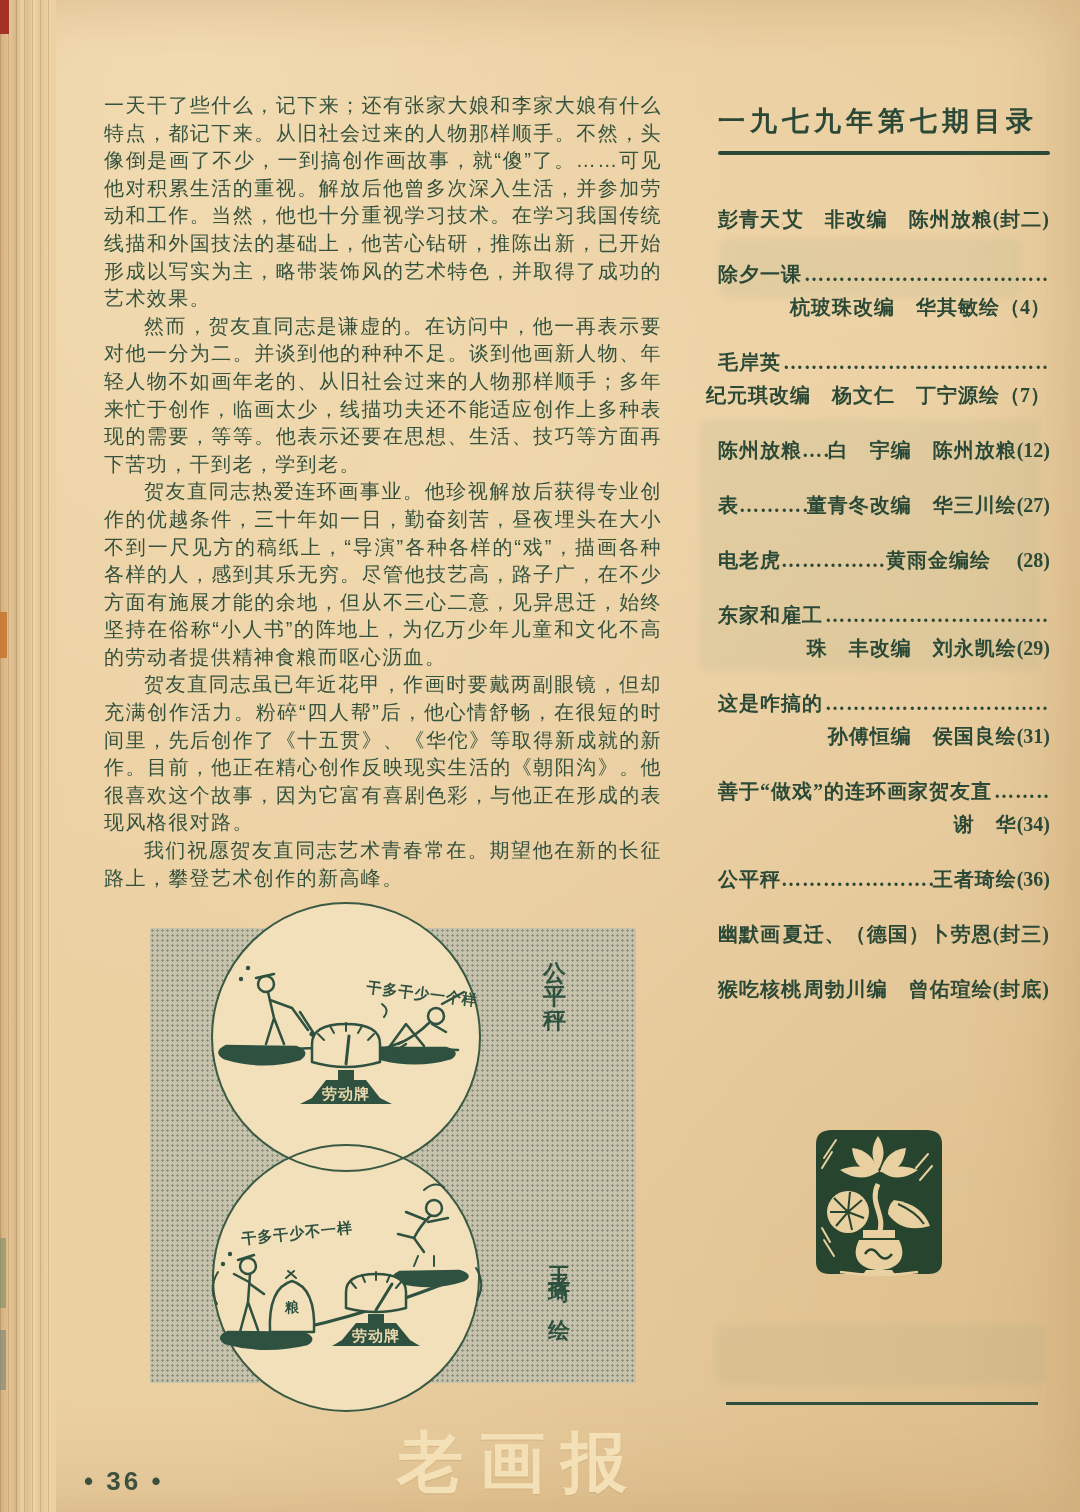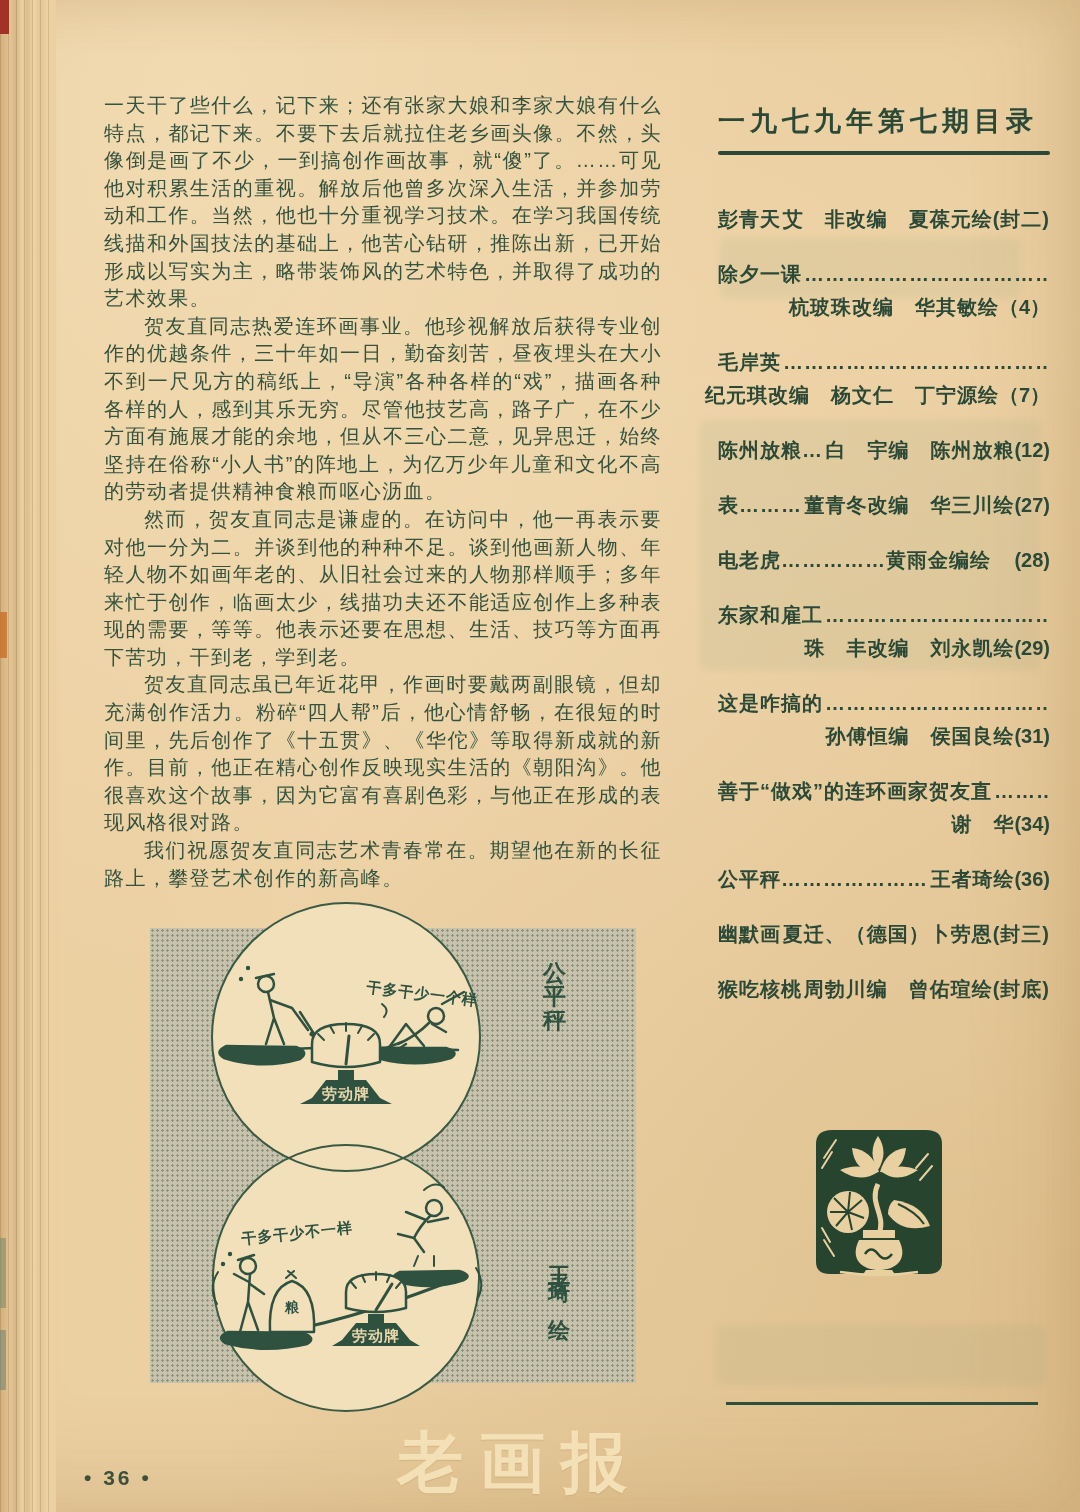--- a/index.html
+++ b/index.html
@@ -23,21 +23,21 @@
   
   .article{position:absolute;left:104px;top:92px;width:558px;color:#34523e;
     font-size:20px;line-height:27.6px;letter-spacing:1.4px;text-align:justify;}
   .article p{margin:0;}
   .article p.indent{text-indent:2em;}
   
   .toc{position:absolute;left:718px;top:103px;width:332px;color:#2b4936;}
   .toc-title{font-size:27px;font-weight:bold;letter-spacing:5px;white-space:nowrap;}
   .toc-rule{height:4px;background:#2b4936;margin-top:12px;border-radius:2px;}
   .toc-list{margin-top:48px;display:flex;flex-direction:column;font-size:20px;font-weight:bold;}
-  .toc-entry{margin-bottom:22px;line-height:33px;}
+  .toc-entry{margin-bottom:22px;line-height:33px;font-family:Liberation Serif, serif;}
   .toc-entry .l1, .toc-entry.single{display:flex;align-items:baseline;}
   .et{white-space:nowrap;letter-spacing:1px;}
   .ed{white-space:nowrap;overflow:hidden;flex-shrink:1;letter-spacing:1px;}
   .eleader{flex:1 1 auto;white-space:nowrap;overflow:hidden;letter-spacing:1px;margin:0 2px;}
   .ec{white-space:nowrap;letter-spacing:1px;}
   .ep{white-space:nowrap;}
   .pushed{margin-left:auto;}
   .l2{display:flex;justify-content:flex-end;gap:0;}
   
   .halftone{position:absolute;left:150px;top:928px;width:486px;height:455px;
@@ -49,21 +49,21 @@
     font-size:23px;font-weight:bold;}
   .v-caption.title{left:540px;top:942px;letter-spacing:1.1em;}
   .v-caption.artist{left:544px;top:1248px;letter-spacing:0.35em;font-size:22px;}
   .brand{fill:#ead7ab;font-size:15px;font-weight:bold;text-anchor:middle;letter-spacing:1px;}
   .hand{fill:#2f5140;font-size:15px;letter-spacing:1px;font-weight:bold;}
   .sack-label{fill:#2f5140;font-size:14px;font-weight:bold;text-anchor:middle;}
   
   .lotus{position:absolute;left:806px;top:1124px;width:146px;height:158px;}
   
   .rule-bottom{position:absolute;left:726px;top:1402px;width:312px;height:3px;background:#2e4f3c;}
-  .page-number{position:absolute;left:84px;top:1466px;font-size:21px;color:#3c503e;letter-spacing:3px;font-weight:bold;}
+  .page-number{position:absolute;left:84px;top:1466px;font-size:26px;color:#3c503e;letter-spacing:3px;font-weight:bold;}
   .watermark{position:absolute;left:360px;top:1418px;width:320px;text-align:center;pointer-events:none;}
   .watermark .cn{font-size:66px;font-weight:bold;letter-spacing:16px;color:rgba(246,228,188,.92);
     text-shadow:0 1px 1px rgba(185,145,85,.35);}
   .watermark .en{font-size:30px;font-weight:bold;letter-spacing:3px;color:rgba(243,221,178,.85);
     text-shadow:0 1px 1px rgba(185,145,85,.3);margin-top:2px;}
   .ghost{position:absolute;background:rgba(128,158,122,.10);filter:blur(3px);border-radius:8px;}
 </style>
 </head>
 <body>
 
@@ -73,36 +73,36 @@
   <div class="sliver" style="left:0;top:0;width:9px;height:34px;background:#a33226;"></div>
   <div class="sliver" style="left:0;top:612px;width:7px;height:46px;background:#c8742f;opacity:.85;"></div>
   <div class="sliver" style="left:0;top:1238px;width:6px;height:70px;background:#7d8c6a;opacity:.6;"></div>
   <div class="sliver" style="left:0;top:1330px;width:6px;height:60px;background:#6d8277;opacity:.55;"></div>
 
   <div class="ghost" style="left:720px;top:238px;width:300px;height:60px;"></div>
   <div class="ghost" style="left:700px;top:420px;width:340px;height:250px;"></div>
   <div class="ghost" style="left:716px;top:1325px;width:330px;height:60px;"></div>
 
   <div class="article">
-    <p>一天干了些什么，记下来；还有张家大娘和李家大娘有什么特点，都记下来。不要下去后就拉住老乡画头像。不然，头像倒是画了不少，一到搞创作画故事，就“傻”了。……可见他对积累生活的重视。解放后他曾多次深入生活，并参加劳动和工作。当然，他也十分重视学习技术。在学习我国传统线描和外国技法的基础上，他苦心钻研，推陈出新，已开始形成以写实为主，略带装饰风的艺术特色，并取得了成功的艺术效果。</p>
+    <p>一天干了些什么，记下来；还有张家大娘和李家大娘有什么特点，都记下来。从旧社会过来的人物那样顺手。不然，头像倒是画了不少，一到搞创作画故事，就“傻”了。……可见他对积累生活的重视。解放后他曾多次深入生活，并参加劳动和工作。当然，他也十分重视学习技术。在学习我国传统线描和外国技法的基础上，他苦心钻研，推陈出新，已开始形成以写实为主，略带装饰风的艺术特色，并取得了成功的艺术效果。</p>
+    <p class="indent">然而，贺友直同志是谦虚的。在访问中，他一再表示要对他一分为二。并谈到他的种种不足。谈到他画新人物、年轻人物不如画年老的、从旧社会过来的人物那样顺手；多年来忙于创作，临画太少，线描功夫还不能适应创作上多种表现的需要，等等。他表示还要在思想、生活、技巧等方面再下苦功，干到老，学到老。</p>
     <p class="indent">贺友直同志热爱连环画事业。他珍视解放后获得专业创作的优越条件，三十年如一日，勤奋刻苦，昼夜埋头在大小不到一尺见方的稿纸上，“导演”各种各样的“戏”，描画各种各样的人，感到其乐无穷。尽管他技艺高，路子广，在不少方面有施展才能的余地，但从不三心二意，见异思迁，始终坚持在俗称“小人书”的阵地上，为亿万少年儿童和文化不高的劳动者提供精神食粮而呕心沥血。</p>
-    <p class="indent">然而，贺友直同志是谦虚的。在访问中，他一再表示要对他一分为二。并谈到他的种种不足。谈到他画新人物、年轻人物不如画年老的、从旧社会过来的人物那样顺手；多年来忙于创作，临画太少，线描功夫还不能适应创作上多种表现的需要，等等。他表示还要在思想、生活、技巧等方面再下苦功，干到老，学到老。</p>
     <p class="indent">贺友直同志虽已年近花甲，作画时要戴两副眼镜，但却充满创作活力。粉碎“四人帮”后，他心情舒畅，在很短的时间里，先后创作了《十五贯》、《华佗》等取得新成就的新作。目前，他正在精心创作反映现实生活的《朝阳沟》。他很喜欢这个故事，因为它富有喜剧色彩，与他正在形成的表现风格很对路。</p>
     <p class="indent">我们祝愿贺友直同志艺术青春常在。期望他在新的长征路上，攀登艺术创作的新高峰。</p>
   </div>
 
   <div class="toc">
     <div class="toc-title">一九七九年第七期目录</div>
     <div class="toc-rule"></div>
     <div class="toc-list">
 
       <div class="toc-entry single">
         <span class="et">彭青天</span>
           <span class="ed">……</span>
-          <span class="ec pushed">艾　非改编　夏葆元绘(封二)</span>
+          <span class="ec pushed">艾　非改编　陈州放粮(封二)</span>
       </div>
 
       <div class="toc-entry double">
         <div class="l1">
             <span class="et">除夕一课</span>
             <span class="eleader">………………………………………………………</span>
           </div>
         <div class="l2">
             <span class="ec">杭玻珠改编　华其敏绘</span>
             <span class="ep">（4）</span>

